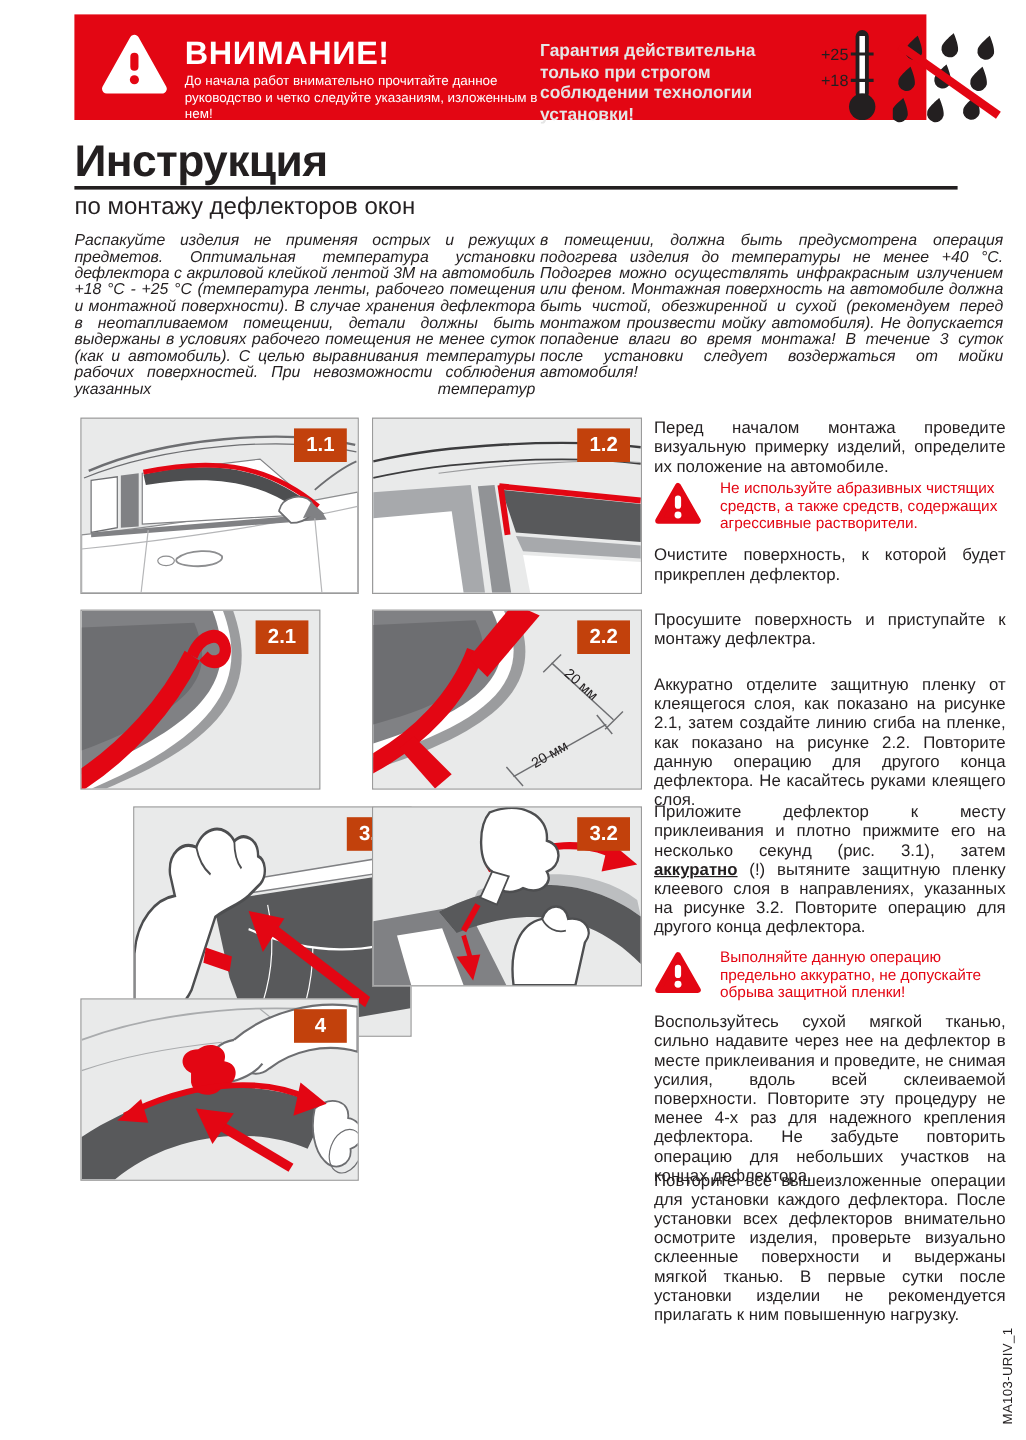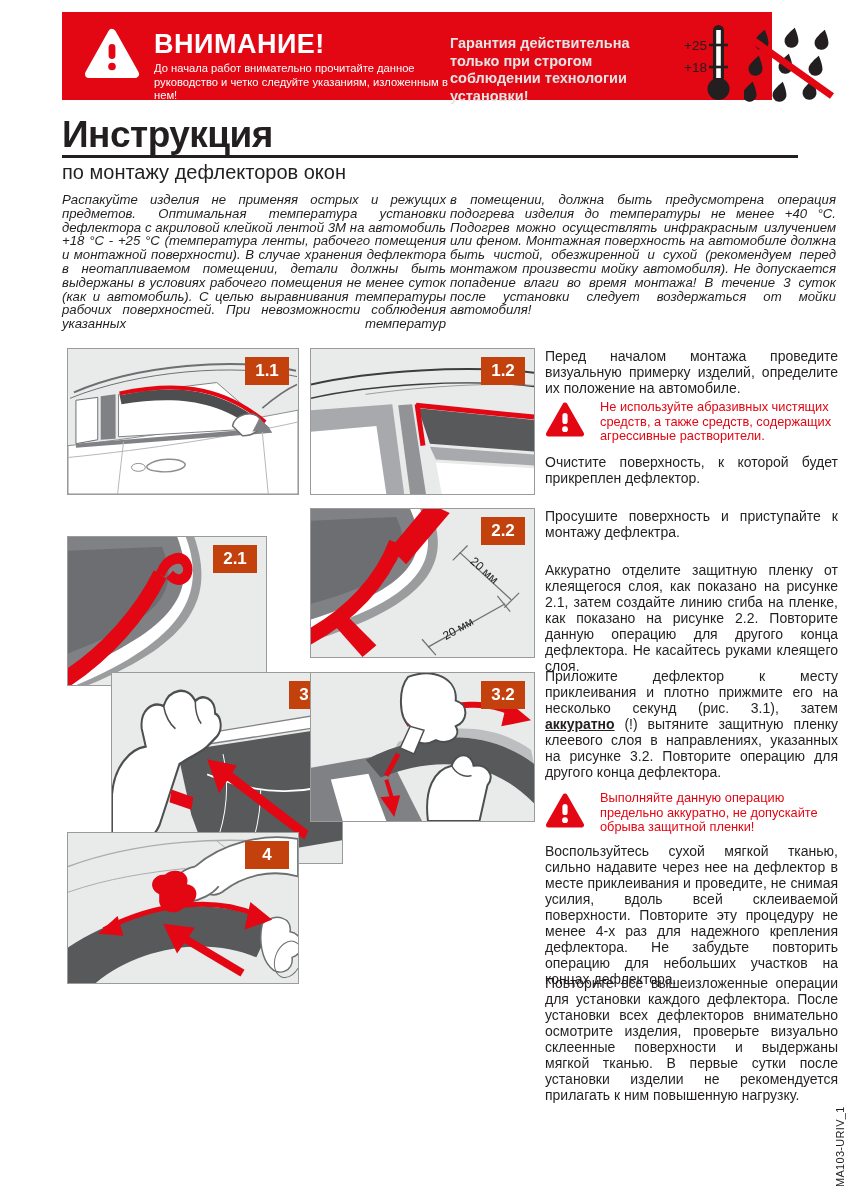--- a/index.html
+++ b/index.html
@@ -154,21 +154,21 @@
       <path d="M88,57 L102,56 L116,147 L100,147 Z" fill="#919396"></path>
       <path d="M108,60 L225,72 L225,104 L120,96 Z" fill="#58595b"></path>
       <path d="M106,57 L225,69" stroke="#e30613" stroke-width="5" fill="none"></path>
       <path d="M107,56 L113,98" stroke="#e30613" stroke-width="5" fill="none"></path>
       <path d="M120,99 L225,107 L225,118 L126,112 Z" fill="#a7a9ac"></path>
       <path d="M126,115 L225,121 L225,147 L132,147 Z" fill="#fff"></path>
     </svg>
     <div class="fig-label">1.2</div>
   </div>
 
-  <div class="fig" style="left:67px; top:508px; width:200px; height:150px;margin-top:28px;">
+  <div class="fig" style="left:67px; top:508px; width:200px; height:150px;">
     <svg viewBox="0 0 232 150" preserveAspectRatio="none">
       <rect width="232" height="150" fill="#e9eaea"></rect>
       <path d="M148,0 C172,60 148,106 24,150 L0,150 L0,0 Z" fill="#9b9c9e"></path>
       <path d="M138,0 C163,58 135,104 10,150 L0,150 L0,0 Z" fill="#fff"></path>
       <path d="M0,0 L128,0 C152,55 128,92 0,138 Z" fill="#808184"></path>
       <path d="M0,14 L110,10 C132,55 110,82 0,118 Z" fill="#6d6e71"></path>
       <path d="M-6,146 C45,118 85,78 108,38" stroke="#e30613" stroke-width="17" fill="none"></path>
       <path d="M108,38 C116,20 136,16 140,30 C143,42 128,48 119,38" stroke="#e30613" stroke-width="11" fill="none"></path>
     </svg>
     <div class="fig-label">2.1</div>

